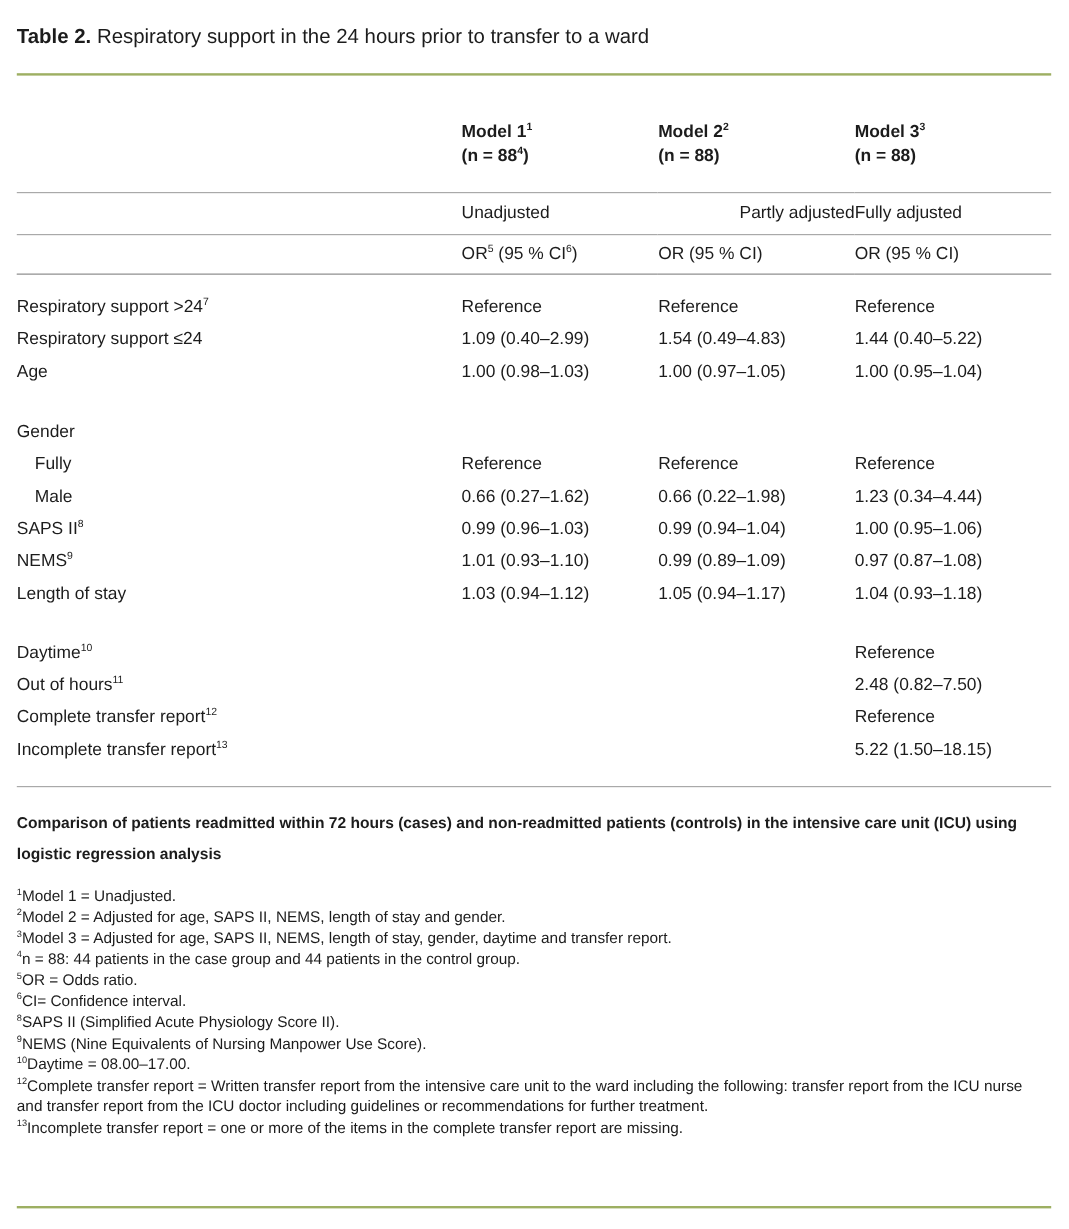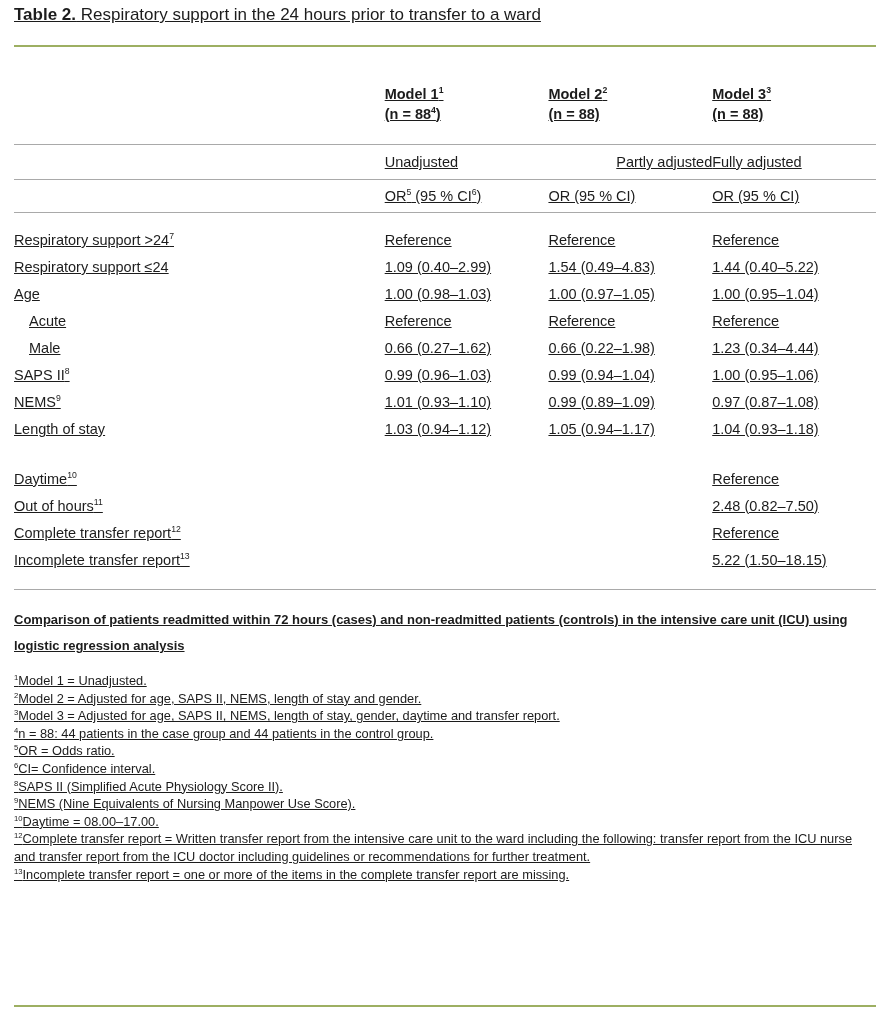--- a/index.html
+++ b/index.html
@@ -1,25 +1,24 @@
 <!DOCTYPE html>
 <html><head>
 <meta charset="utf-8">
 <style>
   * { box-sizing: border-box; }
   html, body { margin: 0; padding: 0; background: #ffffff; }
   .page {
     width: 891px; height: 1024px;
     position: relative;
     background: #ffffff;
-    padding: 0 15px 0 14px;
+    padding: 16px 15px 0 14px;
     font-family: "Liberation Sans", "DejaVu Sans", sans-serif;
     color: #1c1c1c;
     overflow: hidden;
-    text-decoration: underline;
   }
   .title { font-size: 17px; line-height: 22px; padding-top: 4px; }
   .title-label { font-weight: bold; }
   .accent { height: 2px; border: 0; }
   .accent-top { margin-top: 19px; }
   .accent-bottom { position: absolute; left: 14px; right: 15px; bottom: 17px; }
 
   table { width: 100%; border-collapse: collapse; table-layout: fixed; }
   col.c-label { width: 43%; }
   col.c-model { width: 19%; }
@@ -101,22 +100,28 @@
           <td>1.09 (0.40–2.99)</td>
           <td>1.54 (0.49–4.83)</td>
           <td>1.44 (0.40–5.22)</td>
         </tr>
         <tr>
           <td>Age</td>
           <td>1.00 (0.98–1.03)</td>
           <td>1.00 (0.97–1.05)</td>
           <td>1.00 (0.95–1.04)</td>
         </tr>
+        <tr class="gap">
+          <td>Gender</td>
+          <td></td>
+          <td></td>
+          <td></td>
+        </tr>
         <tr>
-          <td class="indent">Acute</td>
+          <td class="indent">Fully</td>
           <td>Reference</td>
           <td>Reference</td>
           <td>Reference</td>
         </tr>
         <tr>
           <td class="indent">Male</td>
           <td>0.66 (0.27–1.62)</td>
           <td>0.66 (0.22–1.98)</td>
           <td>1.23 (0.34–4.44)</td>
         </tr>

